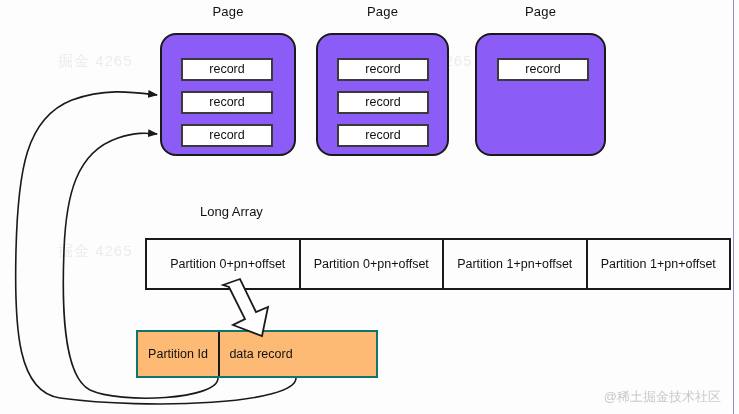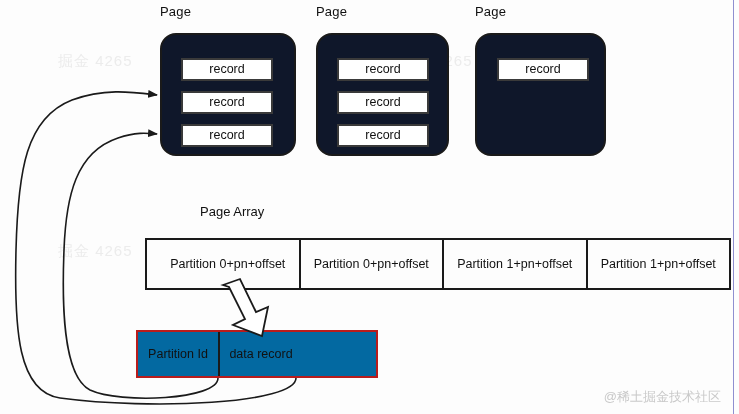--- a/index.html
+++ b/index.html
@@ -22,28 +22,29 @@
     right: 5px;
     width: 1px;
     height: 414px;
     background: #8f8fd0;
   }
   
   .page-label {
     position: absolute;
     font-size: 13px;
     line-height: 16px;
+    text-align: center;
     color: #111111;
     letter-spacing: 0.2px;
   }
   .page-box {
     position: absolute;
     border: 2px solid #1a1a1a;
     border-radius: 16px;
-    background: #0f172a;
+    background: #8b5cf6;
     box-sizing: border-box;
   }
   .record-box {
     position: absolute;
     border: 2px solid #3a3a3a;
     background: #ffffff;
     box-sizing: border-box;
     font-size: 12.5px;
     line-height: 19px;
     text-align: center;
@@ -72,23 +73,23 @@
     justify-content: center;
     font-size: 12.5px;
     color: #111111;
     white-space: nowrap;
   }
   .array-cell:last-child { border-right: none; }
   
   .detail-strip {
     position: absolute;
     display: flex;
-    border: 2px solid #b91c1c;
+    border: 2px solid #0f766e;
     box-sizing: border-box;
-    background: #0369a1;
+    background: #fdba74;
   }
   .detail-cell {
     border-right: 2px solid #1a1a1a;
     box-sizing: border-box;
     display: flex;
     align-items: center;
     justify-content: center;
     font-size: 12.5px;
     color: #111111;
     white-space: nowrap;
@@ -148,21 +149,21 @@
     <div class="record-box" style="left:19px; top:23px; width:92px; height:23px; line-height:19px;">record</div>
     <div class="record-box" style="left:19px; top:56px; width:92px; height:23px; line-height:19px;">record</div>
     <div class="record-box" style="left:19px; top:89px; width:92px; height:23px; line-height:19px;">record</div>
   </div>
 
   <div class="page-label" style="left:475px; top:4px; width:131px;">Page</div>
   <div class="page-box" style="left:475px; top:33px; width:131px; height:123px;">
     <div class="record-box" style="left:20px; top:23px; width:92px; height:23px; line-height:19px;">record</div>
   </div>
 
-  <div class="section-label" style="left:200px; top:204px;">Page Array</div>
+  <div class="section-label" style="left:200px; top:204px;">Long Array</div>
   <div class="array-strip" style="left:145px; top:238px; width:586px; height:52px;padding-left:10px;">
     <div class="array-cell">Partition 0+pn+offset</div>
     <div class="array-cell">Partition 0+pn+offset</div>
     <div class="array-cell">Partition 1+pn+offset</div>
     <div class="array-cell">Partition 1+pn+offset</div>
   </div>
 
   <div class="detail-strip" style="left:136px; top:330px; width:242px; height:48px;">
     <div class="detail-cell dc-0">Partition Id</div>
     <div class="detail-cell dc-2">data record</div>

